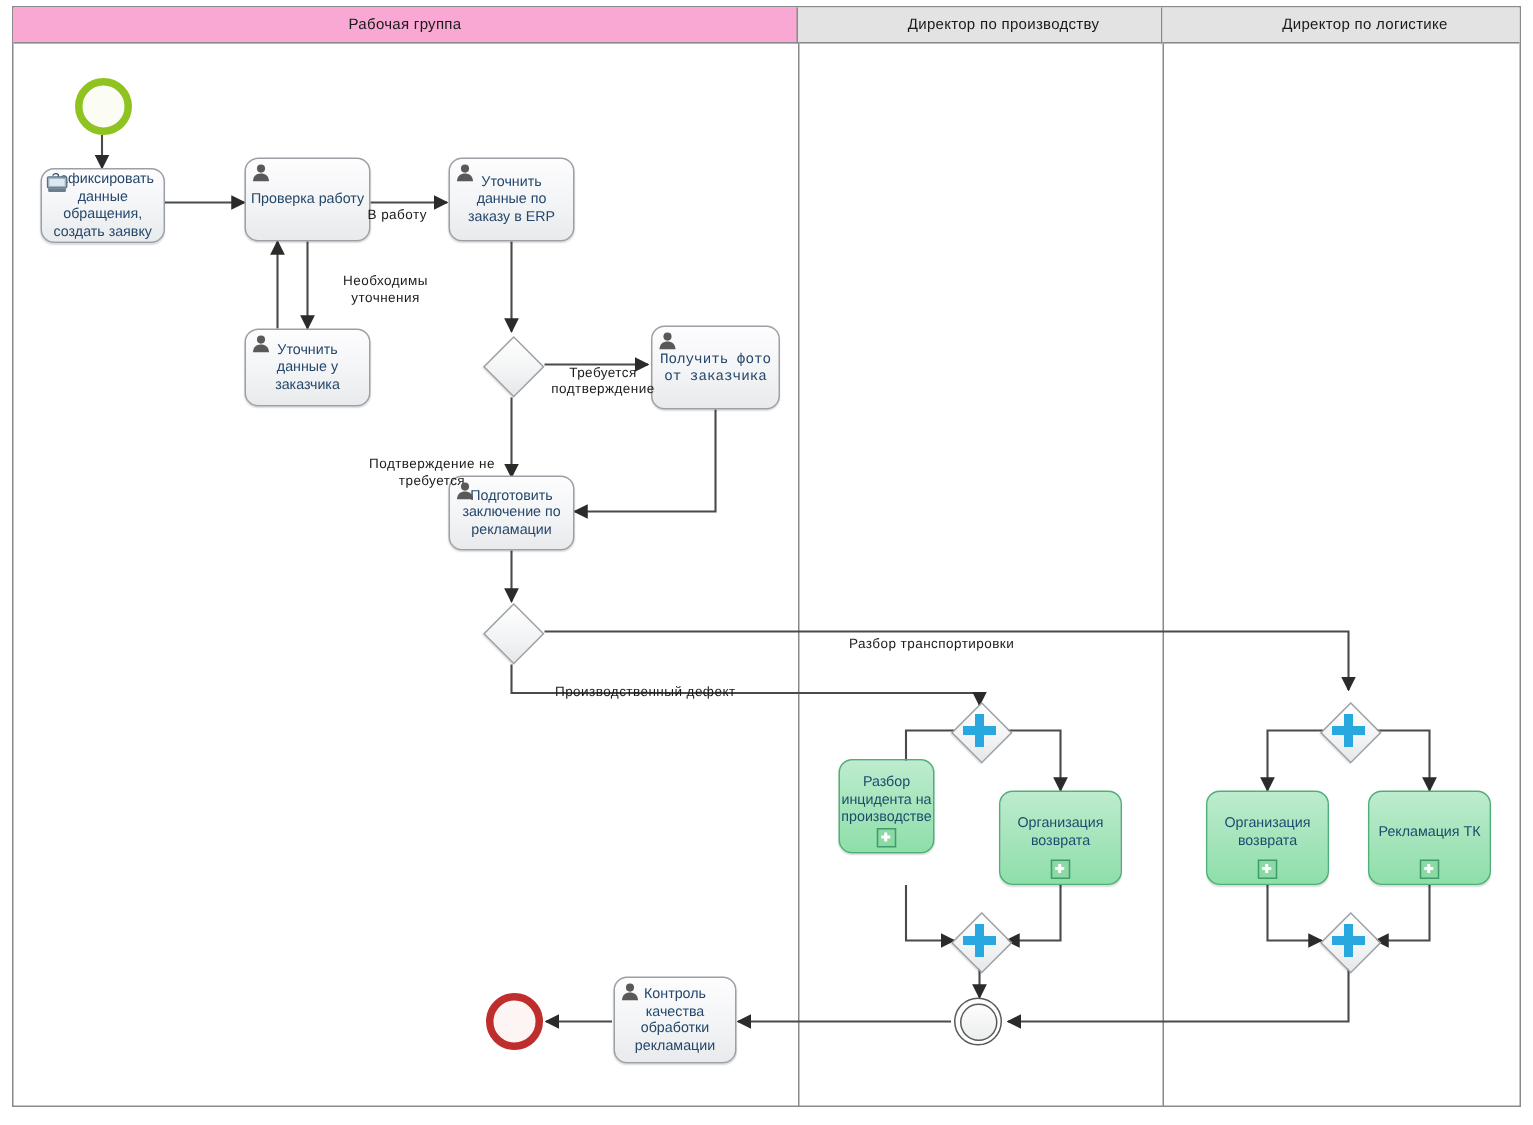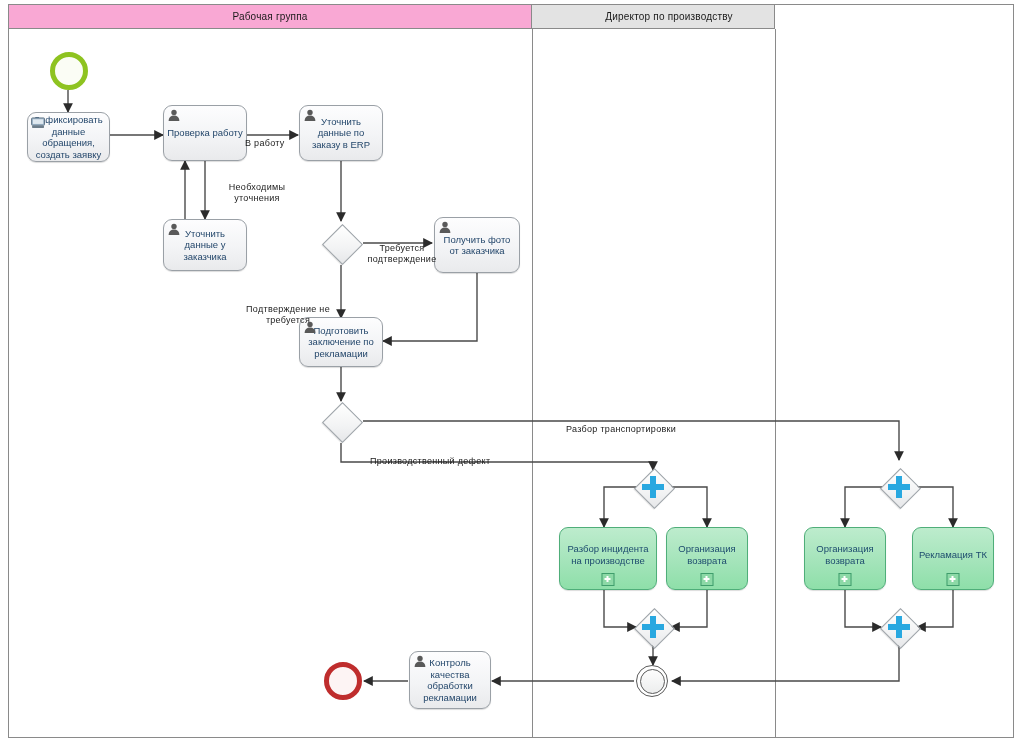--- a/index.html
+++ b/index.html
@@ -202,20 +202,23 @@
 <div id="canvas">
 
   <div id="pool">
 
     <div class="lane-header green" style="left:0; width:523px;">
       <span>Рабочая группа</span>
     </div>
     <div class="lane-header grey" style="left:523px; width:243px;">
       <span>Директор по производству</span>
     </div>
+    <div class="lane-header grey last" style="left:766px; width:238px;">
+      <span>Директор по логистике</span>
+    </div>
 
     <div class="lane-divider" style="left:523px;"></div>
     <div class="lane-divider" style="left:766px;"></div>
   </div>
 
   <svg id="wires">
     <defs>
       <marker id="arrow" viewBox="0 0 10 10" refX="9" refY="5" markerWidth="7" markerHeight="7" orient="auto-start-reverse">
         <path d="M 0 0 L 10 5 L 0 10 z" fill="#2b2b2b"></path>
       </marker>
@@ -300,37 +303,37 @@
   </div>
 
   <div class="node task" style="left:299px; top:105px; width:84px; height:56px;">
     <svg class="person-icon" viewBox="0 0 12 12">
       <circle cx="6" cy="3.4" r="2.7" fill="#595959"></circle>
       <path d="M0.6 12 C0.9 7.9 3.2 6.6 6 6.6 C8.8 6.6 11.1 7.9 11.4 12 Z" fill="#595959"></path>
     </svg>
     <span class="lbl">Уточнить данные по заказу в ERP</span>
   </div>
 
-  <div class="node task" style="left:434px; top:217px; width:86px; height:56px;">
+  <div class="node task" style="left:434px; top:217px; width:86px; height:56px;font-family:Liberation Mono, monospace;">
     <svg class="person-icon" viewBox="0 0 12 12">
       <circle cx="6" cy="3.4" r="2.7" fill="#595959"></circle>
       <path d="M0.6 12 C0.9 7.9 3.2 6.6 6 6.6 C8.8 6.6 11.1 7.9 11.4 12 Z" fill="#595959"></path>
     </svg>
     <span class="lbl">Получить фото от заказчика</span>
   </div>
 
   <div class="node task" style="left:299px; top:317px; width:84px; height:50px;">
     <svg class="person-icon" viewBox="0 0 12 12">
       <circle cx="6" cy="3.4" r="2.7" fill="#595959"></circle>
       <path d="M0.6 12 C0.9 7.9 3.2 6.6 6 6.6 C8.8 6.6 11.1 7.9 11.4 12 Z" fill="#595959"></path>
     </svg>
     <span class="lbl">Подготовить заключение по рекламации</span>
   </div>
 
-  <div class="node task green" style="left:559px; top:527px; width:98px; height:63px;justify-content:flex-end;">
+  <div class="node task green" style="left:559px; top:506px; width:64px; height:63px;">
     <span class="lbl" style="margin-bottom:8px;">Разбор инцидента на производстве</span>
     <div class="subproc-marker"></div>
   </div>
 
   <div class="node task green" style="left:666px; top:527px; width:82px; height:63px;">
     <span class="lbl" style="margin-bottom:8px;">Организация возврата</span>
     <div class="subproc-marker"></div>
   </div>
 
   <div class="node task green" style="left:804px; top:527px; width:82px; height:63px;">

